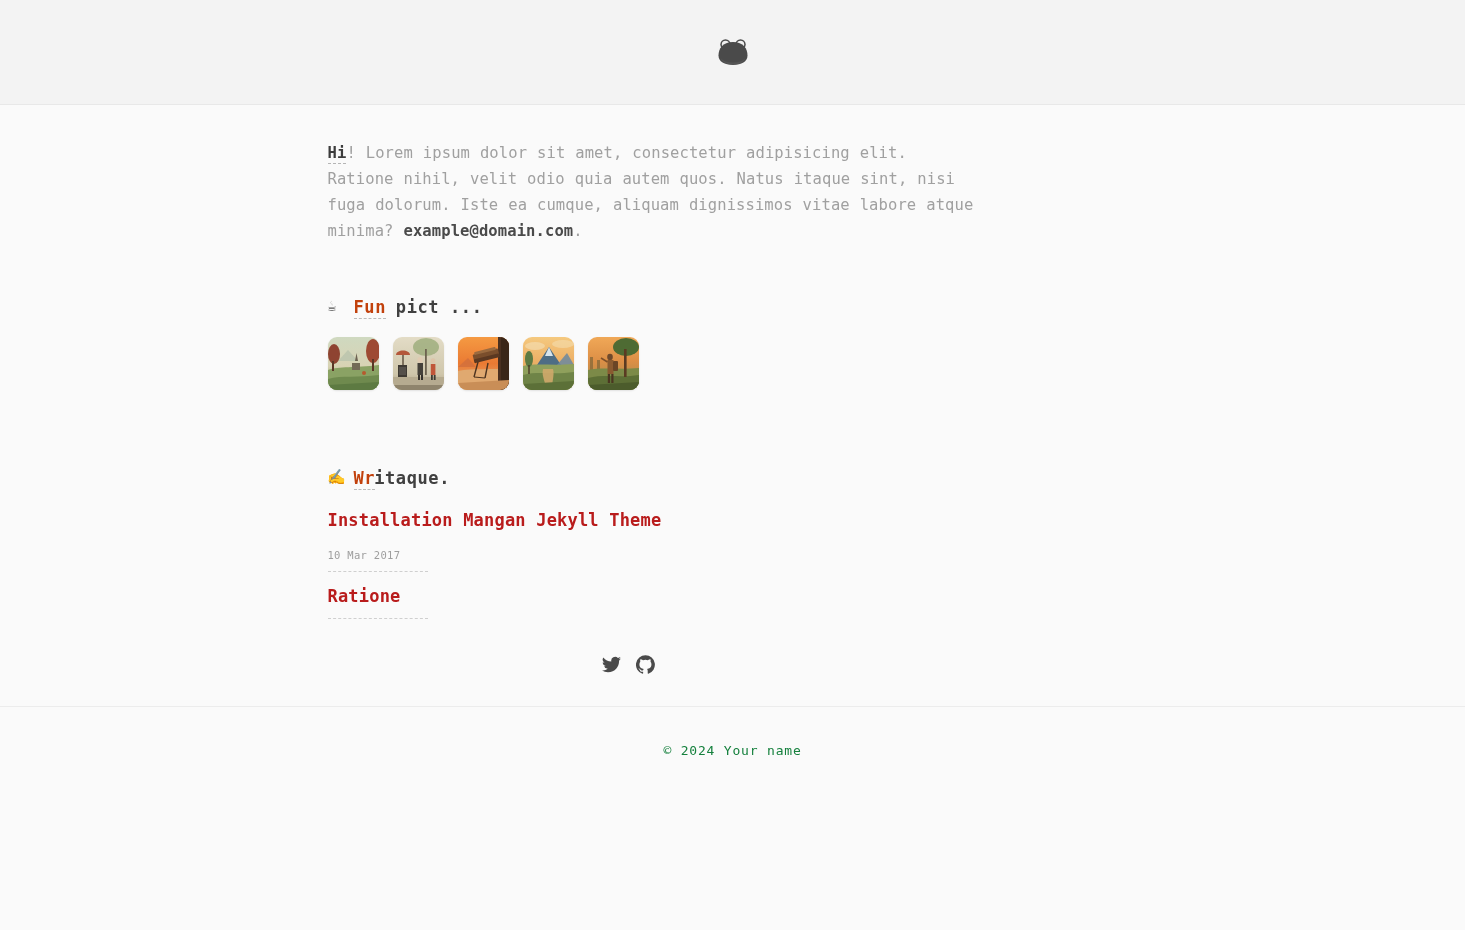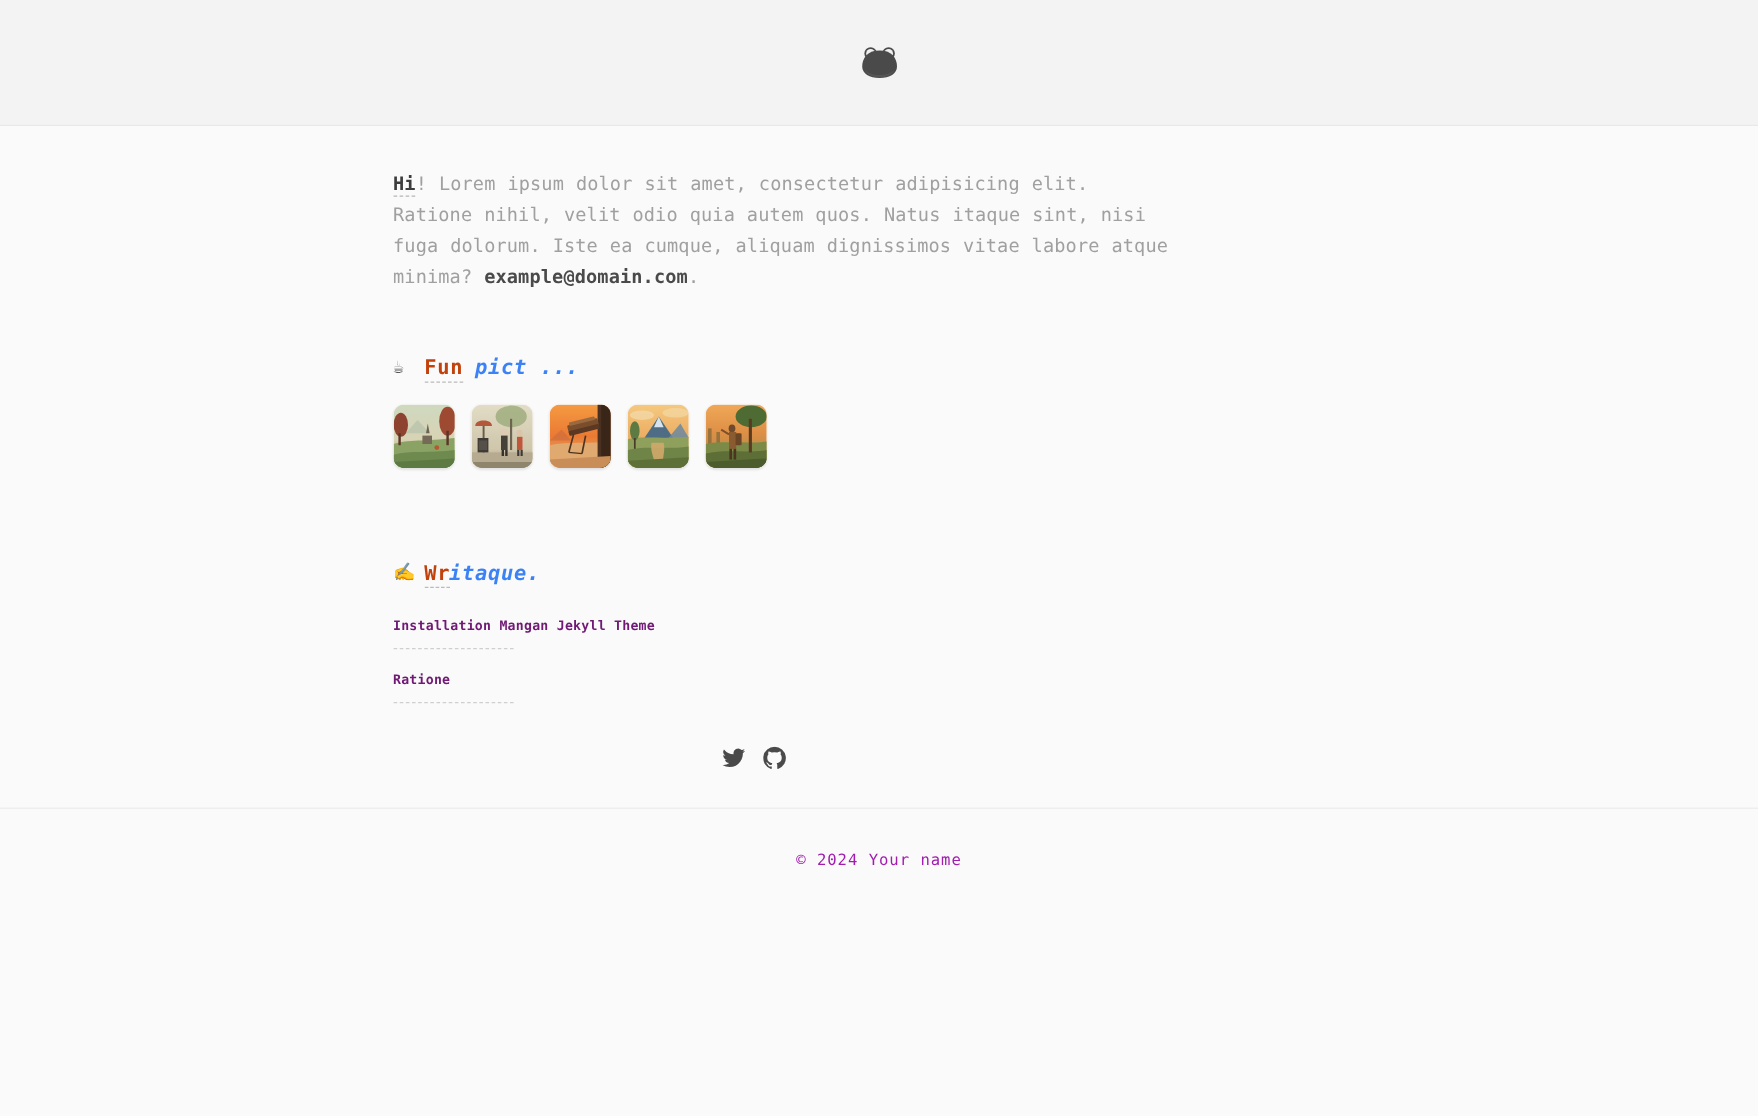--- a/index.html
+++ b/index.html
@@ -86,24 +86,23 @@
     height: 17px;
   }
   .section-title-link {
     color: #c2410c;
     text-decoration: none;
     border-bottom: 1px dashed #bbb;
     padding-bottom: 1px;
     letter-spacing: 0.6px;
   }
   .section-title-plain {
-    color: #3b82f6;
+    color: #404040;
     letter-spacing: 0.6px;
     margin-left: -1px;
-    font-style: italic;
   }
 
   
   .funpict-block { margin-top: 53px; }
   .thumbs {
     display: flex;
     gap: 14px;
     margin-top: 20px;
   }
   .thumb {
@@ -119,23 +118,23 @@
 
   
   .writings-block { margin-top: 78px; }
   .post-list {
     list-style: none;
     margin: 22px 0 0 0;
     padding: 0;
   }
   .post-item { margin-bottom: 6px; }
   .post-title {
-    font-size: 11px;
+    font-size: 17px;
     font-weight: bold;
-    color: #701a75;
+    color: #b91c1c;
     text-decoration: none;
     letter-spacing: 0.2px;
     display: inline-block;
     padding-bottom: 2px;
   }
   .post-date {
     font-size: 10.5px;
     color: #9e9e9e;
     margin-top: 17px;
     letter-spacing: 0.3px;
@@ -168,21 +167,21 @@
   .social svg { display: block; fill: #4a4a4a; }
 
   
   .site-footer {
     border-top: 1px solid #ececec;
     padding-top: 36px;
     text-align: center;
   }
   .copyright {
     font-size: 13px;
-    color: #a21caf;
+    color: #15803d;
     letter-spacing: 0.8px;
     margin: 0;
   }
 </style>
 </head>
 <body>
 
 <header class="site-header">
   <a class="logo-link" href="#">
     <svg class="logo-svg" viewBox="0 0 34 30">
@@ -343,20 +342,21 @@
 
     <section class="writings-block">
       <h2 class="section-head">
         <span class="section-emoji">✍️</span>
         <span><a class="section-title-link" href="#">Wr</a><span class="section-title-plain">itaque.</span></span>
       </h2>
 
       <ul class="post-list">
         <li class="post-item">
           <a class="post-title" href="#">Installation Mangan Jekyll Theme</a>
+          <span class="post-date">10 Mar 2017</span>
           <hr class="post-rule">
         </li>
         <li class="post-item">
           <a class="post-title" href="#">Ratione</a>
           <hr class="post-rule">
         </li>
       </ul>
     </section>
 
     <nav class="social">

